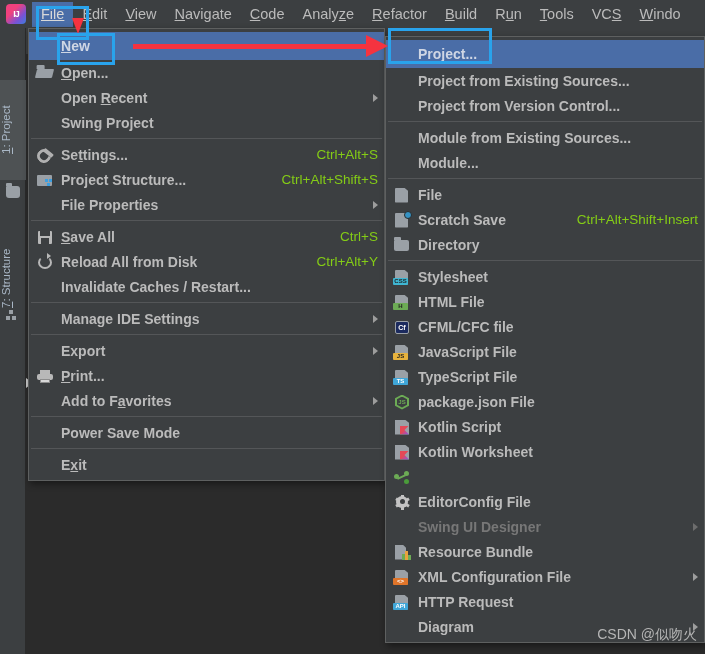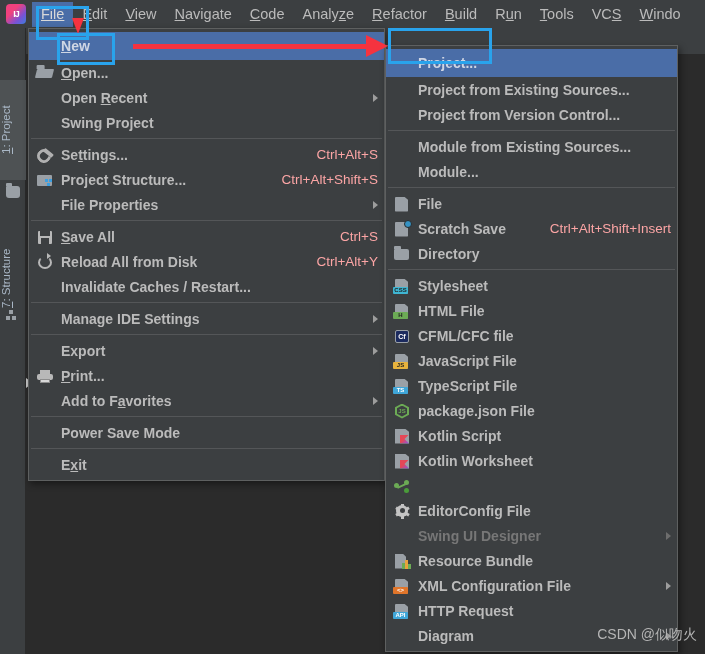--- a/index.html
+++ b/index.html
@@ -132,21 +132,21 @@
   
   .menu {
     position: absolute;
     background: #3c3f41;
     border: 1px solid #5e6060;
     box-shadow: 2px 3px 7px rgba(0,0,0,0.45);
     z-index: 20;
     padding: 3px 0;
   }
   #menu-file { left: 28px; top: 28px; width: 357px; }
-  #menu-new  { left: 385px; top: 45px; width: 293px; }
+  #menu-new  { left: 385px; top: 36px; width: 320px; }
 
   .mrow {
     position: relative;
     height: 25px;
     display: flex;
     align-items: center;
     padding: 0 6px 0 6px;
     color: #bbbbbb;
     font-size: 14px;
     white-space: nowrap;
@@ -156,21 +156,21 @@
   .mrow .ico {
     width: 20px; height: 18px;
     margin-right: 6px;
     flex: 0 0 20px;
     position: relative;
   }
   .mrow .lbl { flex: 1 1 auto; font-weight: bold; }
   .mrow .lbl .mn { text-decoration: underline; }
   .mrow .acc {
     margin-left: auto;
-    color: #fca5a5;
+    color: #84cc16;
     font-size: 13.5px;
     padding-left: 18px;
   }
   .mrow .sub {
     margin-left: 10px;
     width: 0; height: 0;
     border-left: 5px solid #9d9d9d;
     border-top: 4px solid transparent;
     border-bottom: 4px solid transparent;
     flex: 0 0 auto;

